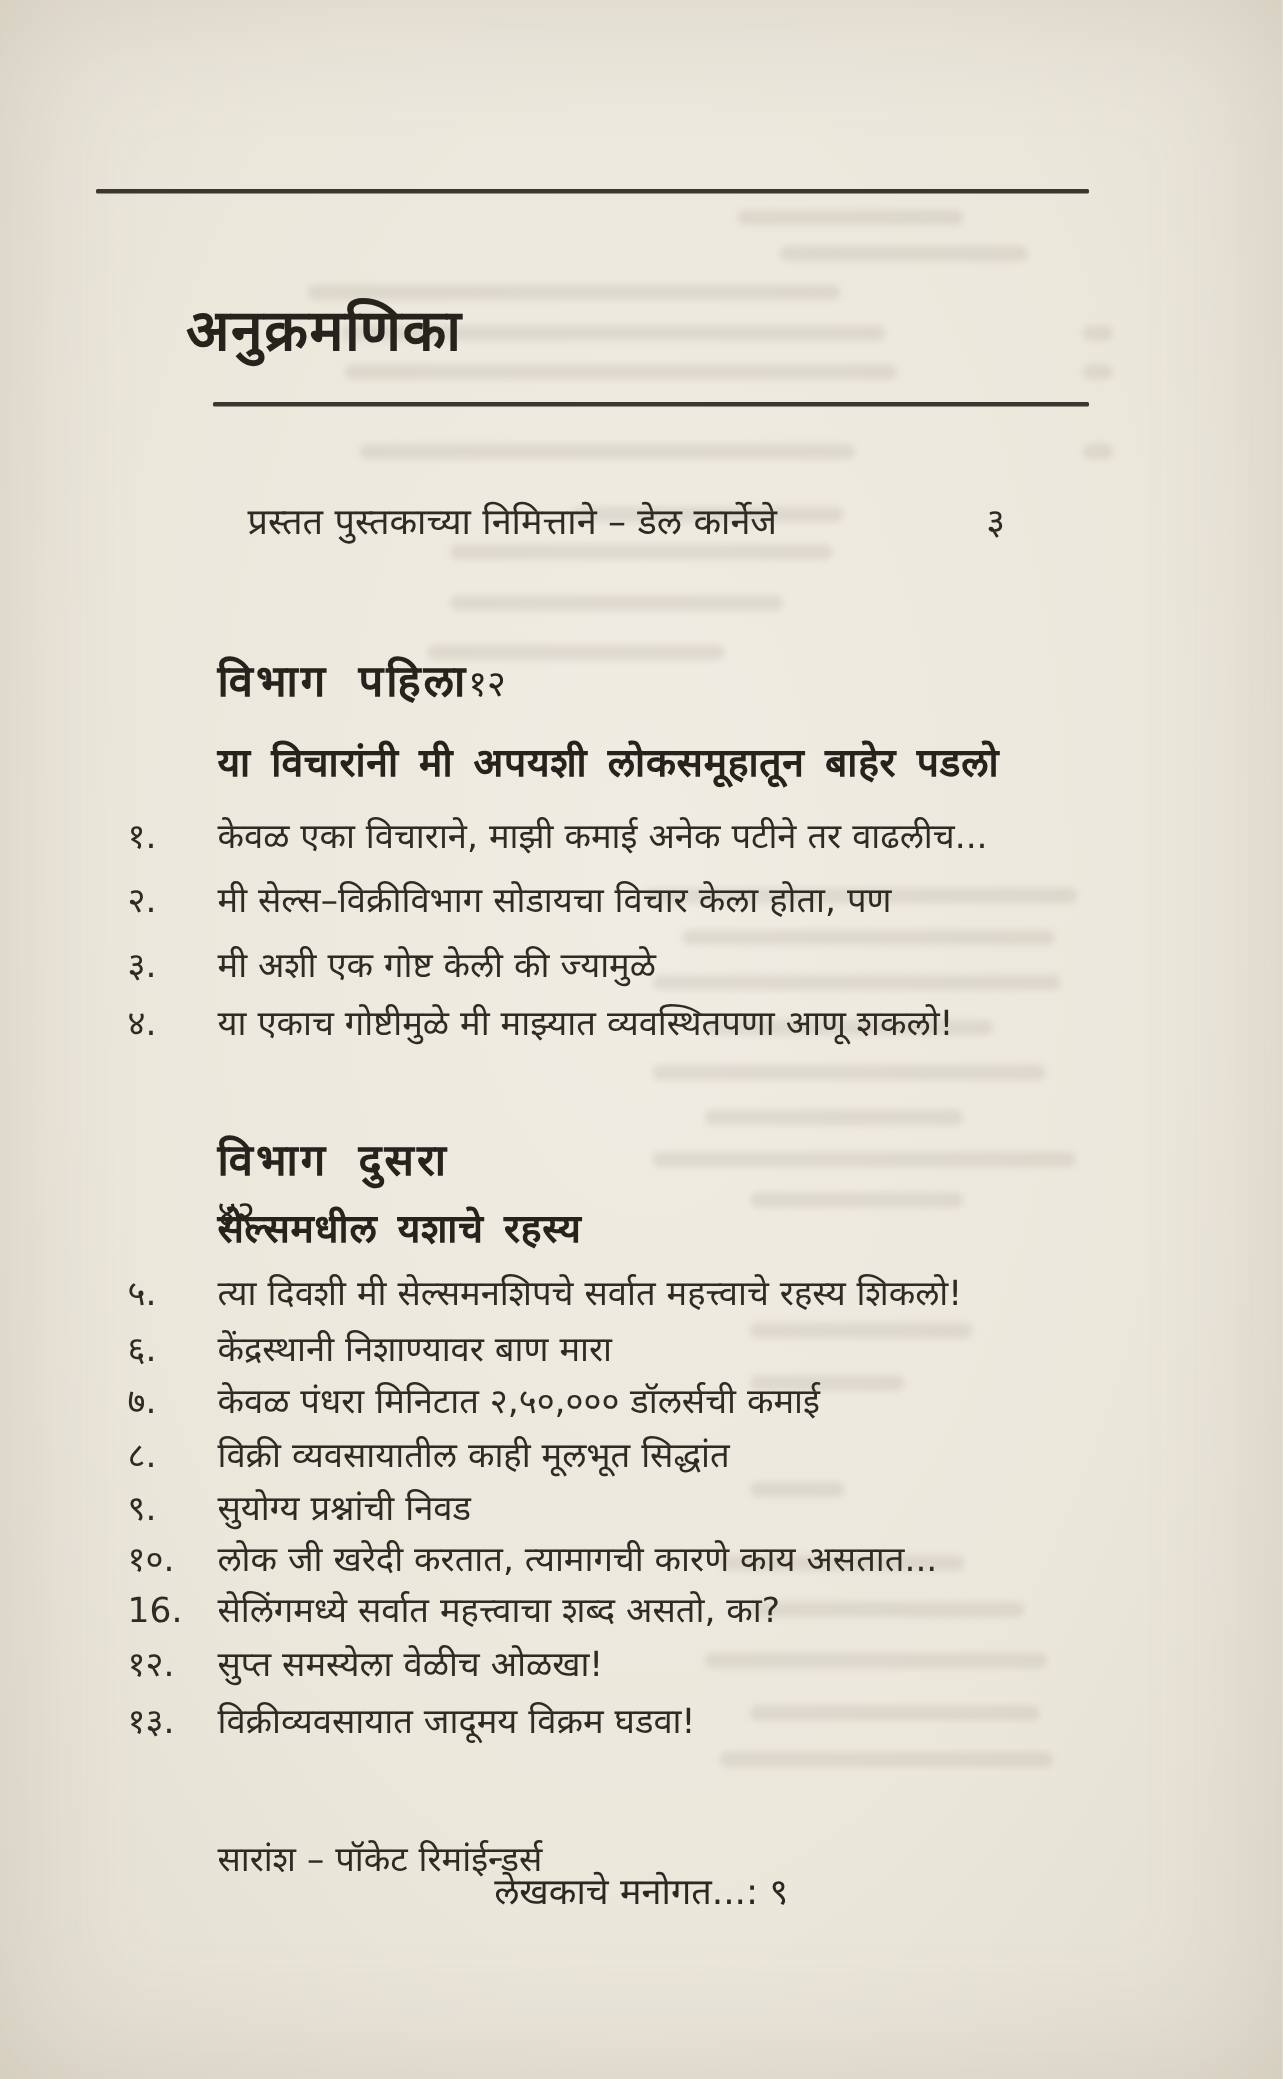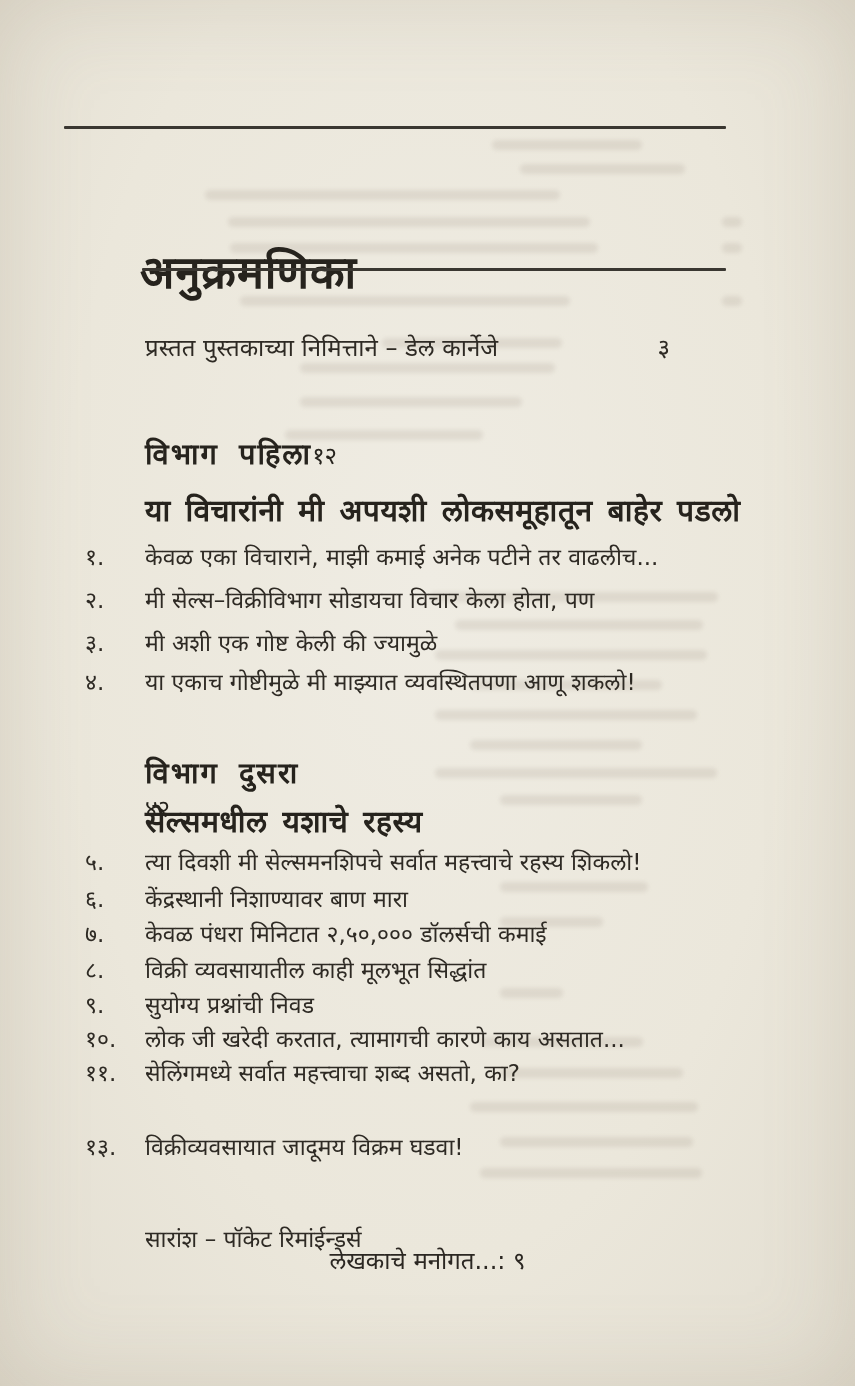--- a/index.html
+++ b/index.html
@@ -11,39 +11,38 @@
   }
   .page{
     position:relative;width:855px;height:1386px;overflow:hidden;
     background:radial-gradient(ellipse at 50% 42%, #efece3 0%, #ebe7db 60%, #e2ddd0 100%);
     box-shadow:inset 0 0 90px rgba(150,138,115,0.22);
   }
   .rule{position:absolute;height:3px;background:#3a3731;border-radius:1px;}
   .rule-top{top:126px;left:64px;width:662px;}
   .rule-title{top:268px;left:142px;width:584px;}
   .doc-title{
-    position:absolute;top:192px;left:140px;
-    font-size:45px;font-weight:700;letter-spacing:1px;color:#26231d;
+    position:absolute;top:192px;left:124px;
+    font-size:38px;font-weight:700;letter-spacing:1px;color:#26231d;
     white-space:nowrap;
-    margin-top:48px;
   }
   .fm-row{
     position:absolute;left:145px;right:185px;
     display:flex;justify-content:space-between;align-items:baseline;
     font-size:24px;font-weight:500;white-space:nowrap;
   }
   .sec-head{
     position:absolute;left:145px;right:133px;
     display:flex;justify-content:flex-start;align-items:baseline;
     font-size:29px;font-weight:700;color:#26231d;white-space:nowrap;
   }
   .sec-head .head-label{letter-spacing:2px;word-spacing:8px;}
   .sec-sub{
     position:absolute;left:145px;right:60px;
-    font-size:30px;font-weight:700;color:#26231d;white-space:nowrap;
+    font-size:26px;font-weight:700;color:#26231d;white-space:nowrap;
     letter-spacing:0.5px;word-spacing:4px;
   }
   .item-row{
     position:absolute;left:85px;right:90px;
     display:flex;align-items:baseline;
     font-size:23px;font-weight:500;white-space:nowrap;
   }
   .item-num{flex:0 0 60px;}
   .item-text{flex:1;}
   .summary-row{
@@ -95,21 +94,21 @@
   <div class="ghost" style="top:1102px;left:470px;width:228px;"></div>
   <div class="ghost" style="top:1137px;left:500px;width:193px;"></div>
   <div class="ghost" style="top:1168px;left:480px;width:222px;"></div>
 
   <div class="rule rule-top"></div>
 
   <div class="doc-title">अनुक्रमणिका</div>
 
   <div class="rule rule-title"></div>
 
-  <div class="fm-row" style="top:330px;">
+  <div class="fm-row" style="top:330px;margin-left:20px;">
     <span>प्रस्तत पुस्तकाच्या निमित्ताने – डेल कार्नेजे</span>
     <span class="pagenum">३</span>
   </div>
 
   <div class="sec-head" style="top:433px;">
     <span class="head-label">विभाग पहिला</span>
     <span class="pagenum">१२</span>
   </div>
   <div class="sec-sub" style="top:489px;">या विचारांनी मी अपयशी लोकसमूहातून बाहेर पडलो</div>
 
@@ -154,22 +153,26 @@
   </div>
   <div class="item-row" style="top:988px;">
     <span class="item-num">९.</span>
     <span class="item-text">सुयोग्य प्रश्नांची निवड</span>
   </div>
   <div class="item-row" style="top:1022px;">
     <span class="item-num">१०.</span>
     <span class="item-text">लोक जी खरेदी करतात, त्यामागची कारणे काय असतात...</span>
   </div>
   <div class="item-row" style="top:1056px;">
-    <span class="item-num">११.</span>
+    <span class="item-num">16.</span>
     <span class="item-text">सेलिंगमध्ये सर्वात महत्त्वाचा शब्द असतो, का?</span>
+  </div>
+  <div class="item-row" style="top:1092px;">
+    <span class="item-num">१२.</span>
+    <span class="item-text">सुप्त समस्येला वेळीच ओळखा!</span>
   </div>
   <div class="item-row" style="top:1130px;">
     <span class="item-num">१३.</span>
     <span class="item-text">विक्रीव्यवसायात जादूमय विक्रम घडवा!</span>
   </div>
   <div class="summary-row" style="top:1222px;">सारांश – पॉकेट रिमांईन्डर्स</div>
 
   <div class="footer">लेखकाचे मनोगत...: ९</div>
 
 </div>

